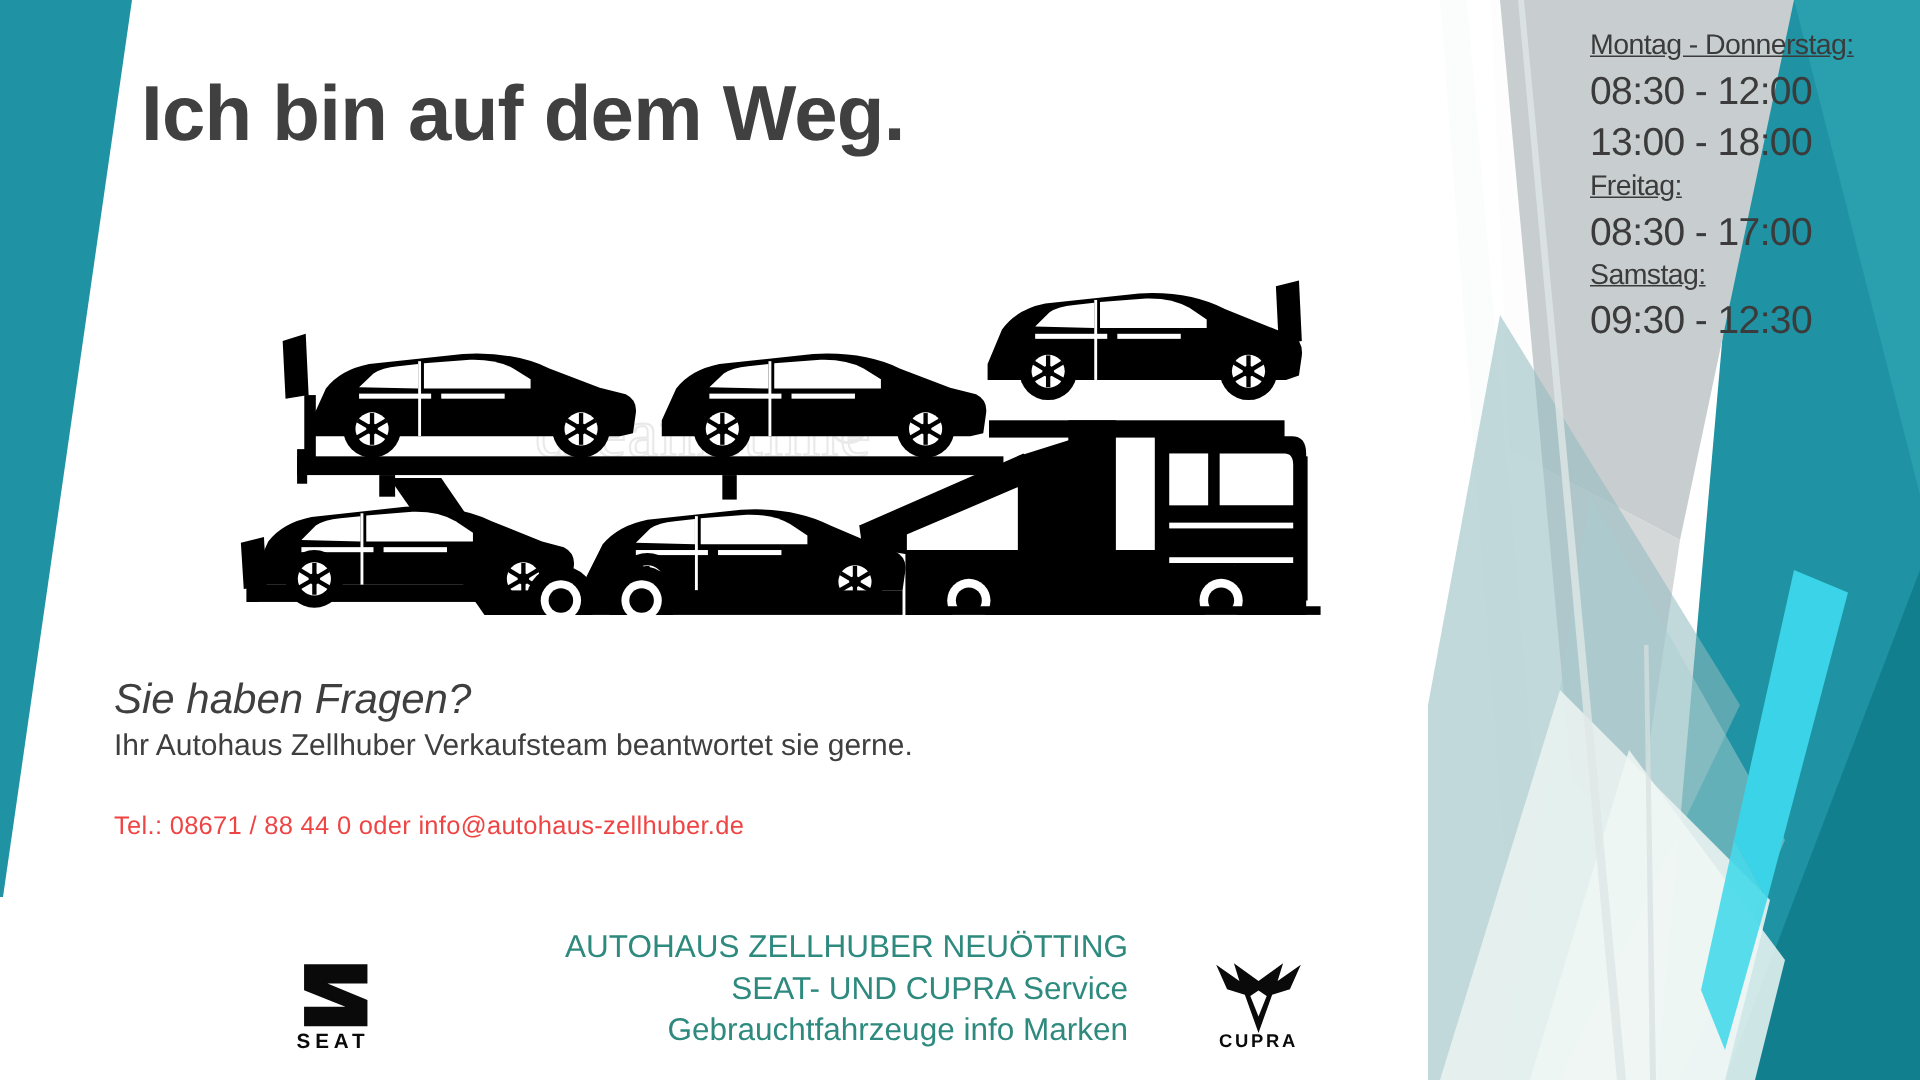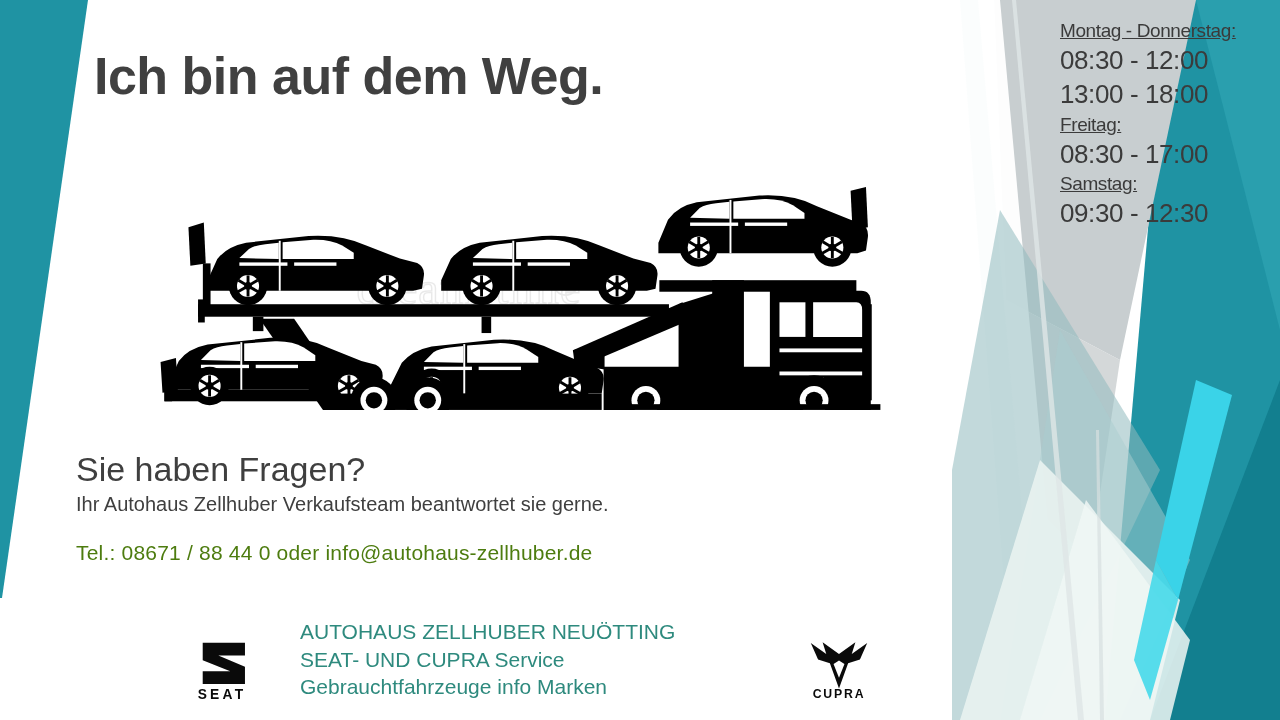--- a/index.html
+++ b/index.html
@@ -15,27 +15,27 @@
     font-size:52px;font-weight:bold;color:#404040;
     letter-spacing:-0.5px;line-height:1;white-space:nowrap;
   }
 
   
   #truck-wrap{position:absolute;left:150px;top:160px;width:740px;height:250px;}
   #truck-wrap svg{display:block;width:100%;height:100%;}
 
   
   #questions{position:absolute;left:76px;top:450px;width:760px;color:#3f3f3f;}
-  #q-head{font-size:34px;line-height:1.15;margin:0 0 2px 0;color:#3f3f3f;}
+  #q-head{font-size:28px;line-height:1.15;margin:0 0 2px 0;color:#3f3f3f;font-style:italic;}
   #q-sub{font-size:20px;line-height:1.3;margin:0;color:#3f3f3f;}
-  #q-contact{position:absolute;left:76px;top:541px;font-size:21px;color:#4d7c0f;letter-spacing:.2px;}
+  #q-contact{position:absolute;left:76px;top:541px;font-size:17px;color:#ef4444;letter-spacing:.2px;}
 
   
   #footer-lines{
-    position:absolute;left:300px;top:618px;width:452px;text-align:left;
+    position:absolute;left:300px;top:618px;width:452px;text-align:right;
     color:#2e8a7e;font-size:21px;line-height:1.32;
   }
   #footer-lines div{white-space:nowrap;}
 
   
   #seat-logo{position:absolute;left:176px;top:640px;width:92px;height:62px;}
   #cupra-logo{position:absolute;left:793px;top:634px;width:92px;height:66px;}
   #seat-logo svg,#cupra-logo svg{display:block;width:100%;height:100%;}
 
   

